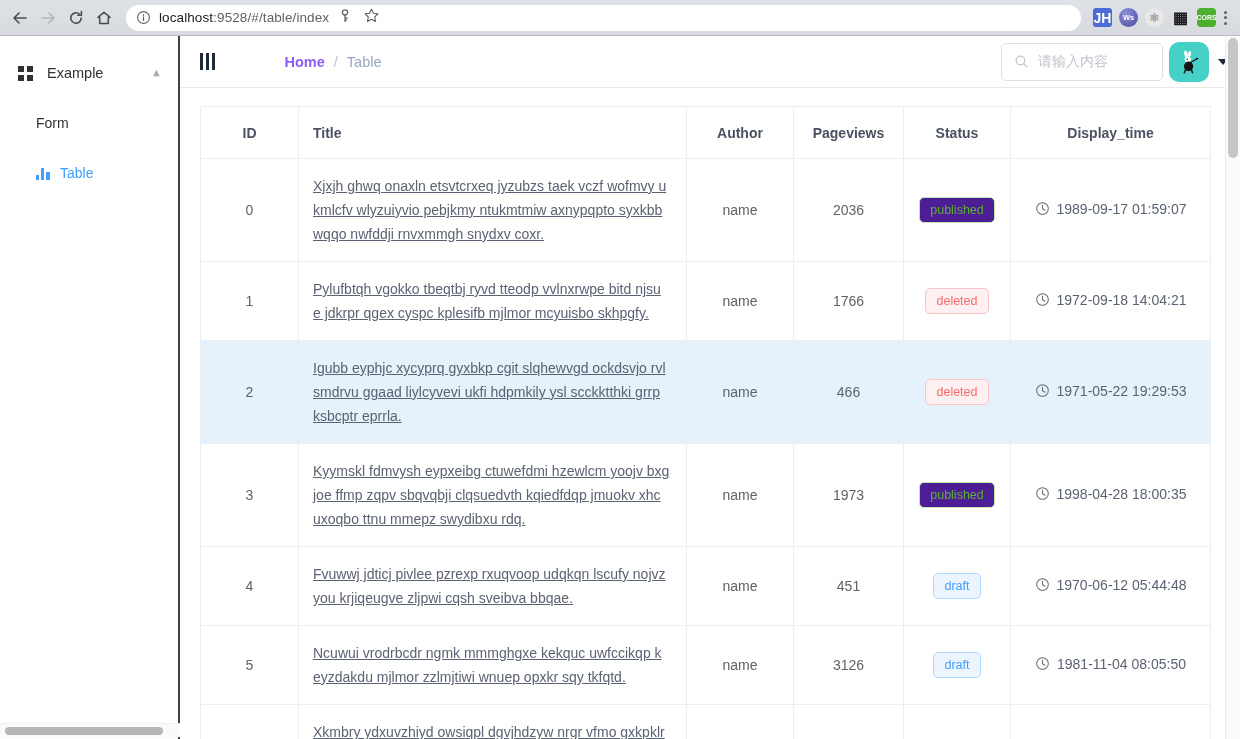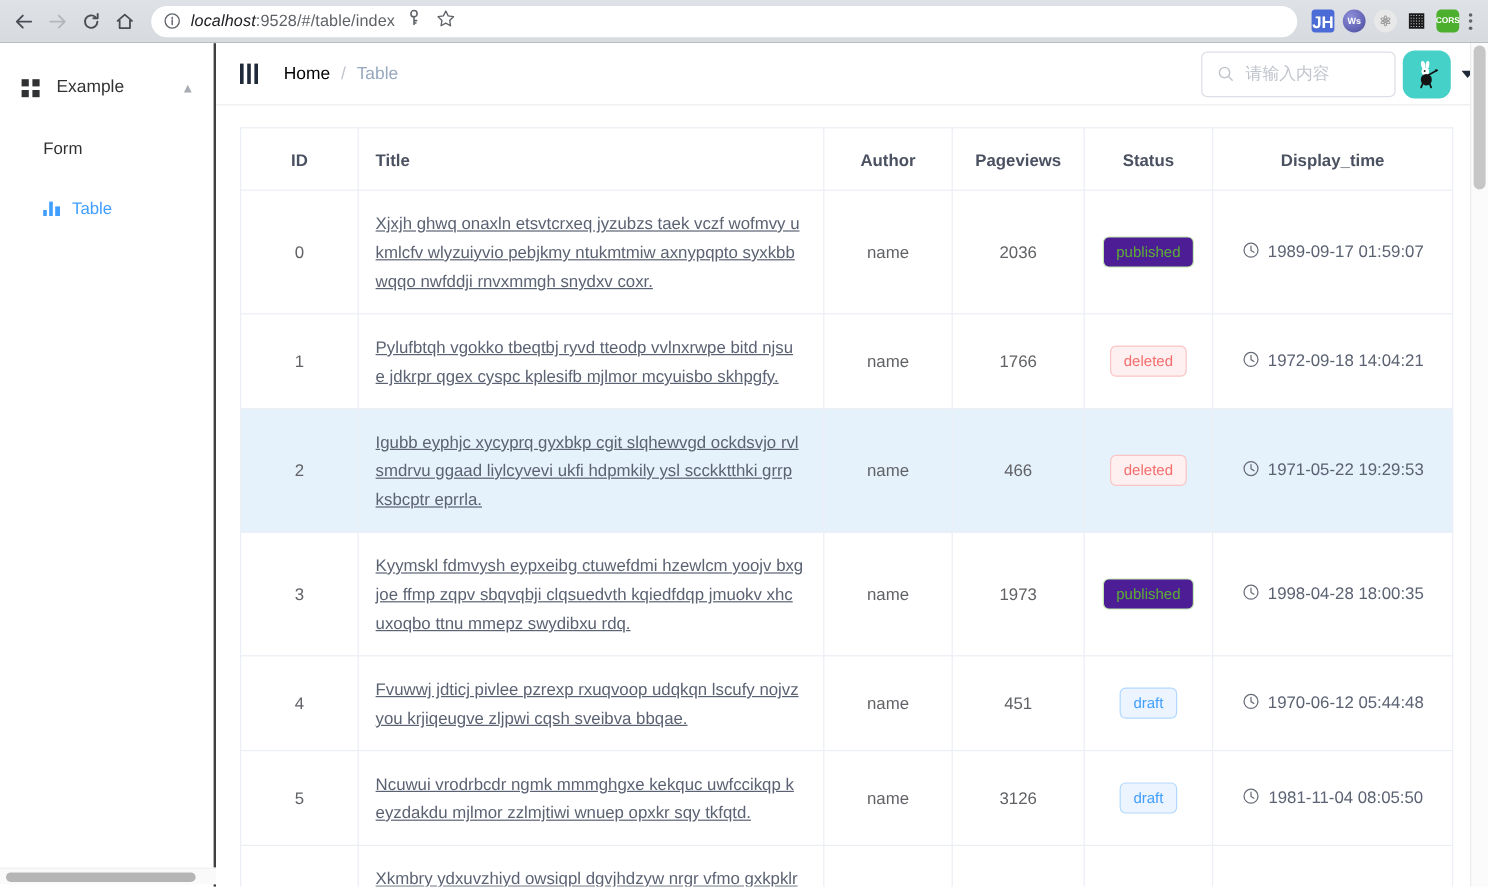--- a/index.html
+++ b/index.html
@@ -35,21 +35,21 @@
     padding: 0 10px;
     min-width: 0;
   }
   .omnibox-info { flex: 0 0 auto; margin-right: 8px; display:flex; }
   .url-text {
     font-size: 13.5px;
     color: #5f6368;
     white-space: nowrap; overflow: hidden;
     letter-spacing: 0.1px;
   }
-  .url-text .host { color: #202124; font-weight: 500; font-style: italic; }
+  .url-text .host { color: #202124; font-weight: 500; }
   .omni-right { display: flex; align-items: center; gap: 10px; flex: 0 0 auto; margin-left: 8px; }
   .ext-bar { display: flex; align-items: center; gap: 7px; padding-left: 6px; }
   .ext-icon { width: 19px; height: 19px; border-radius: 3px; display:flex; align-items:center; justify-content:center;
               font-size: 8px; font-weight: bold; color:#fff; }
   .ext-jh { background: #4b6cd6; border-radius: 3px; font-size: 14px; }
   .ext-ws { background: radial-gradient(circle at 35% 30%, #8d8ed8, #4a4aa0); border-radius: 50%; font-size: 7.5px; }
   .ext-atom { background: #e8e8e8; border-radius: 50%; color:#999; font-size:12px; }
   .ext-qr { background: transparent; color: #1a1a1a; font-size: 16px; line-height: 1; }
   .ext-cors { background: #4caf2e; font-size: 7px; border-radius: 4px; }
   .kebab { width: 18px; display:flex; flex-direction:column; align-items:center; gap:2.5px; }
@@ -120,21 +120,21 @@
   #navbar {
     height: 52px; flex: 0 0 52px;
     display: flex; align-items: center;
     border-bottom: 1px solid #e8e8e8;
     padding-left: 14px; padding-right: 12px;
     background: #fff;
   }
   .hamburger { display:flex; gap: 3.5px; padding: 6px 10px 6px 6px; cursor: pointer; flex: 0 0 auto; }
   .hamburger i { width: 2.5px; height: 17px; background: #1f2937; display: block; }
   .breadcrumb { display: flex; align-items: center; margin-left: 12px; font-size: 14.5px; }
-  .bc-home { color: #000000; font-weight: normal; }
+  .bc-home { color: #8b5cf6; font-weight: bold; margin-left: 48px; }
   .bc-sep { color: #c0c4cc; margin: 0 9px; font-weight: normal; }
   .bc-current { color: #97a8be; }
   .navbar-spacer { flex: 1 1 auto; }
   .search-box {
     width: 160px; height: 38px;
     border: 1px solid #dcdfe6;
     border-radius: 5px;
     display: flex; align-items: center;
     padding: 0 12px;
     margin-right: 6px;

